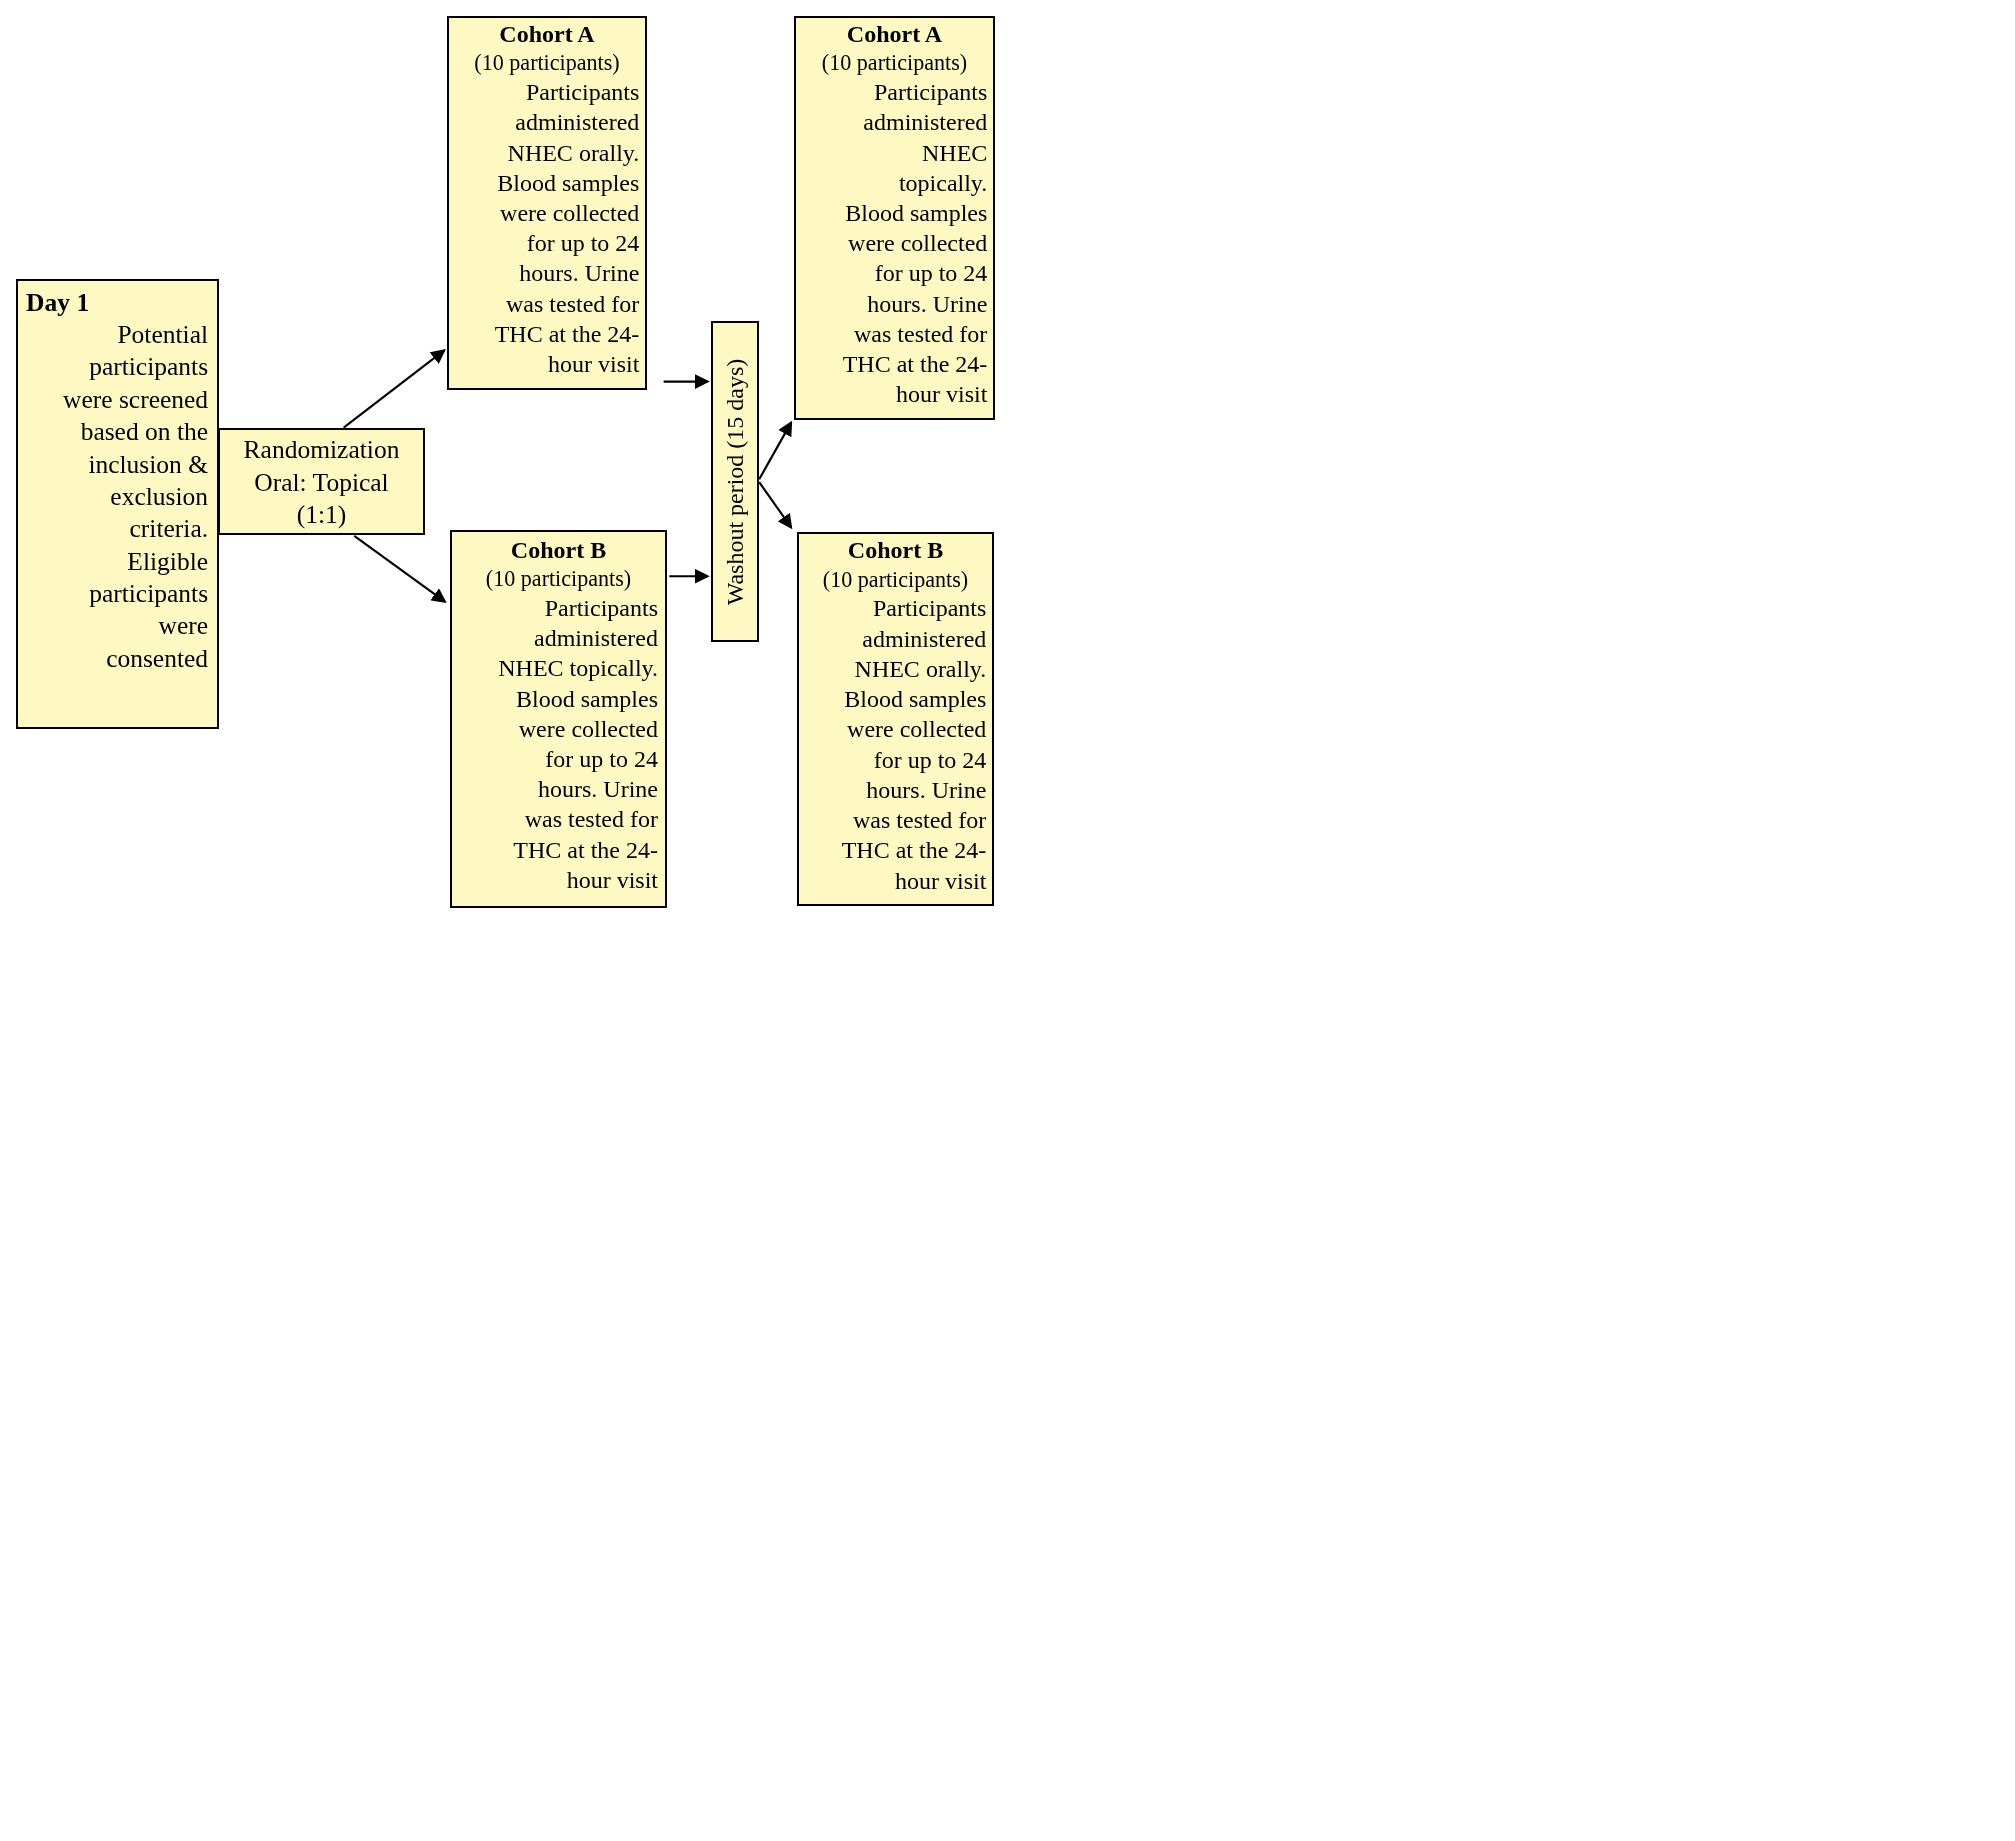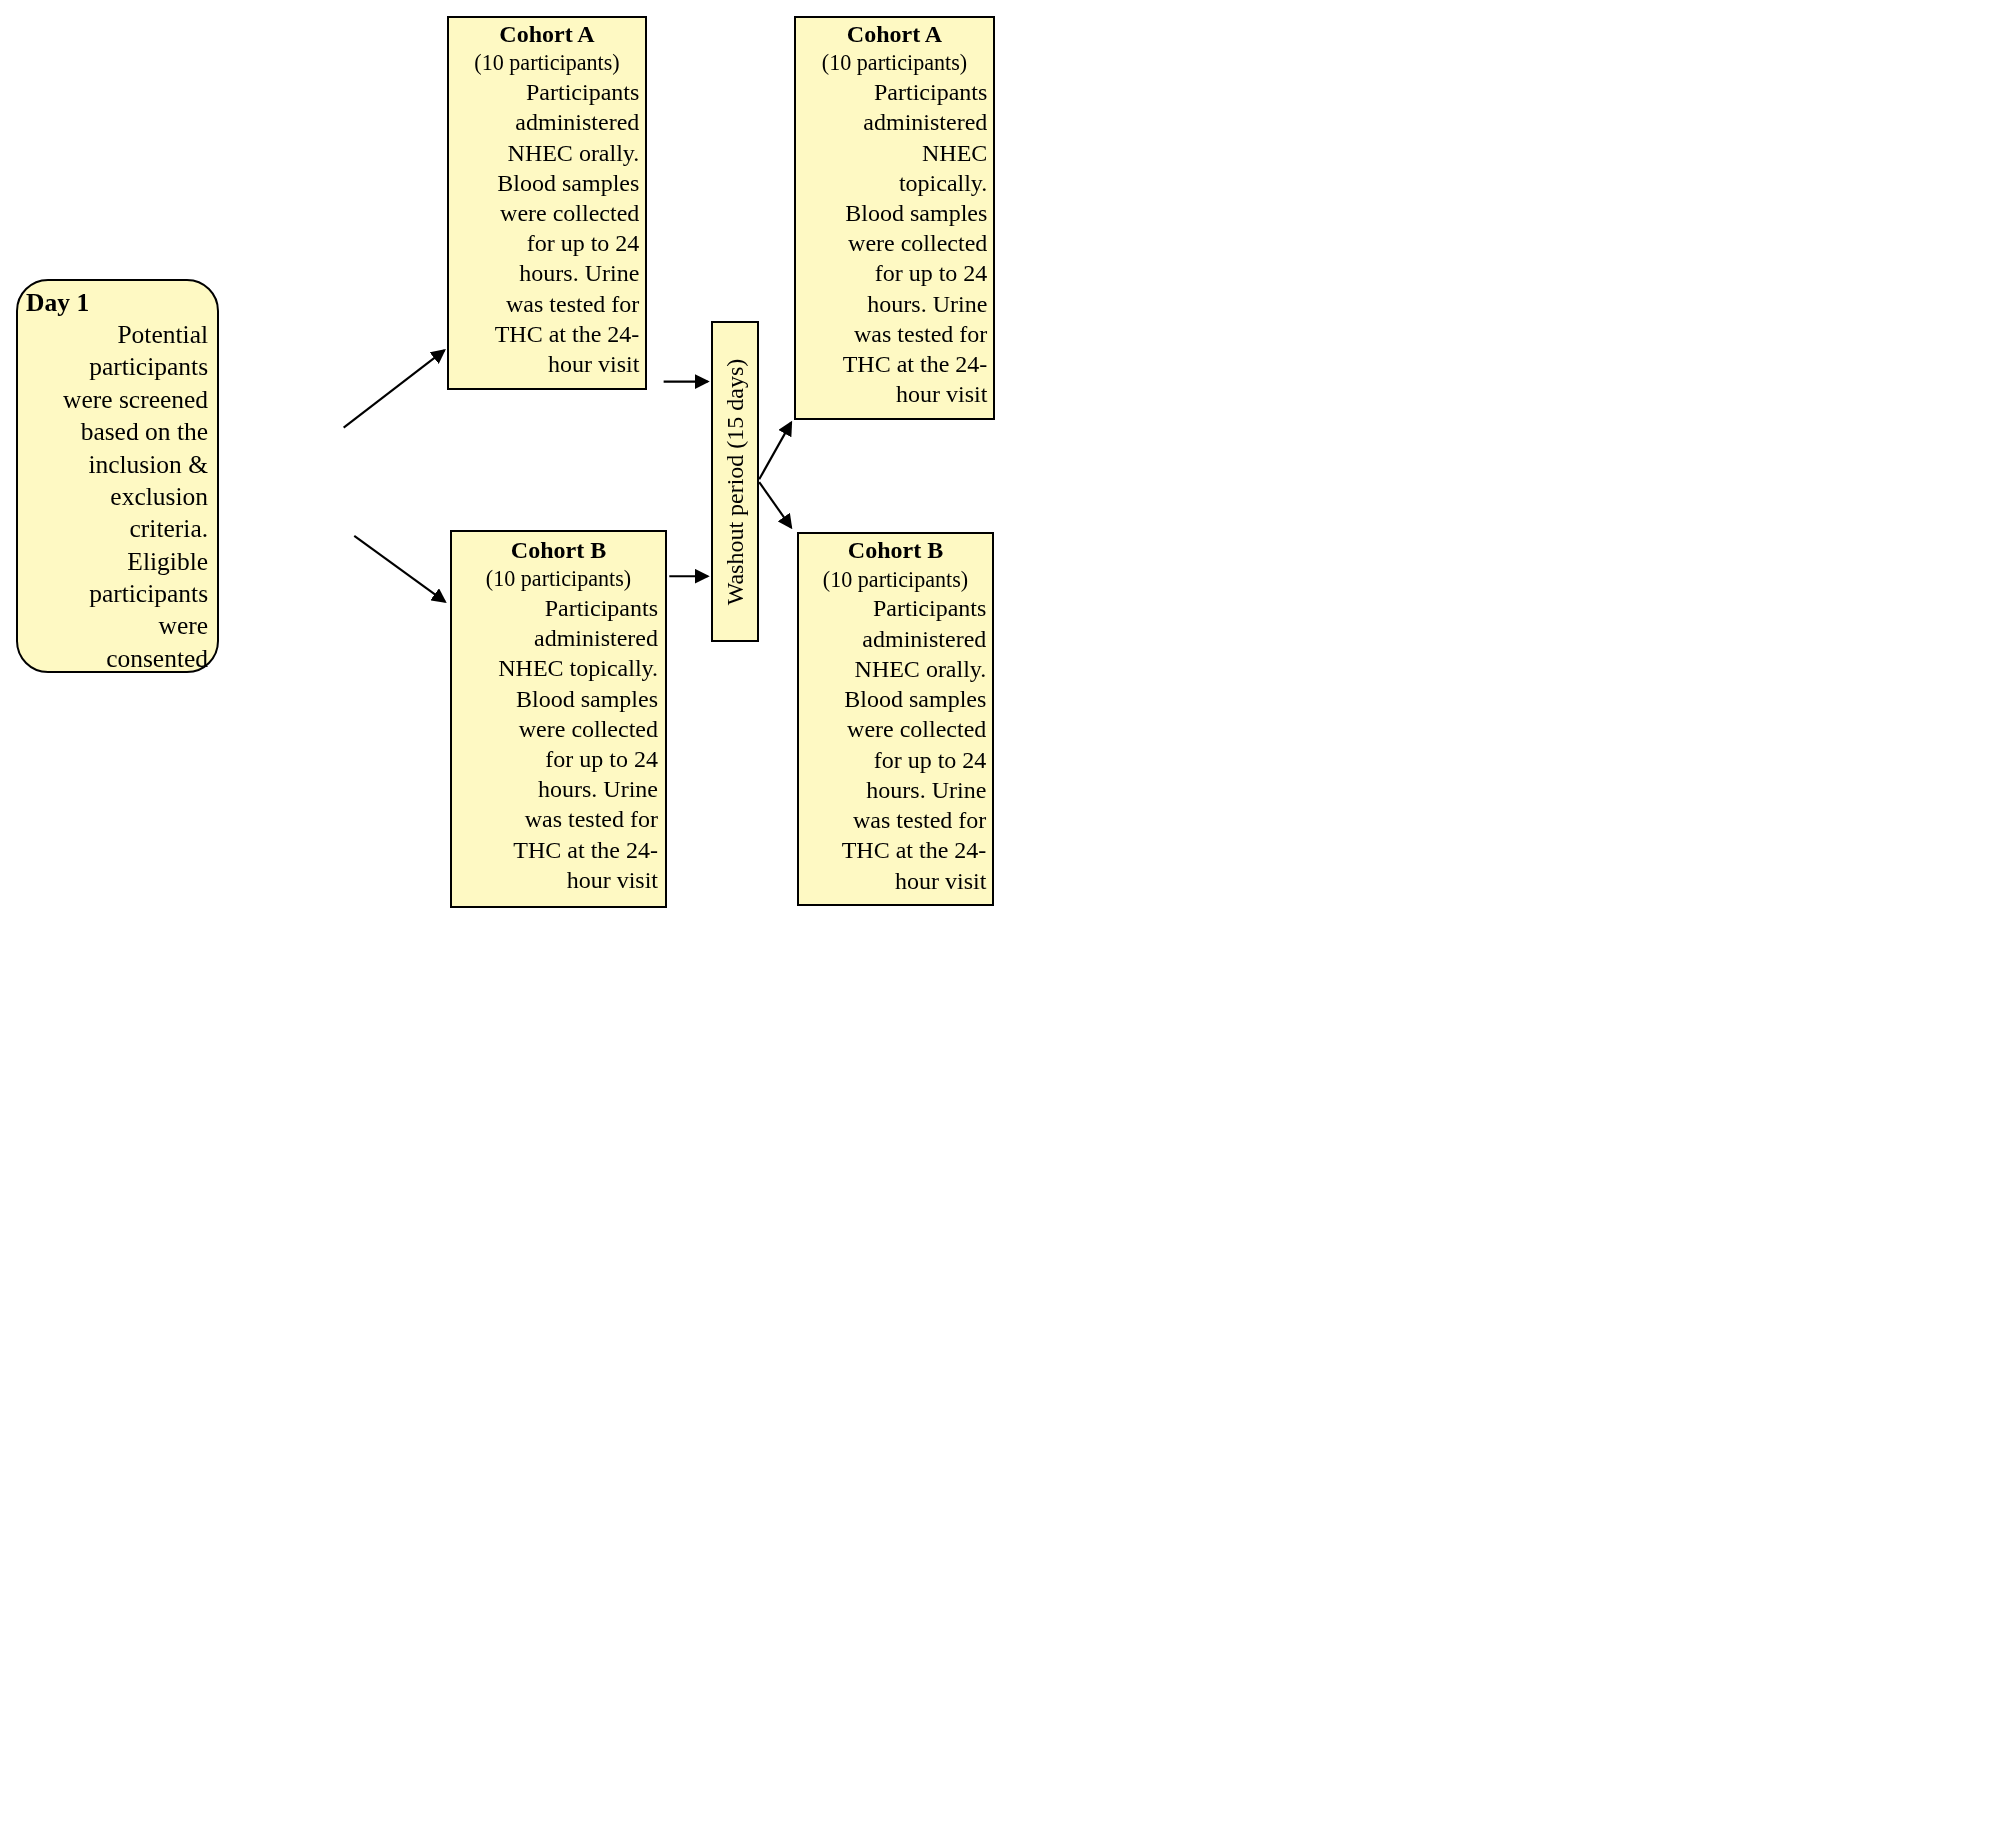--- a/index.html
+++ b/index.html
@@ -29,24 +29,23 @@
   .box .subtitle {
     text-align: center;
     font-size: 0.92em;
   }
   .box .body {
     text-align: right;
     white-space: pre-line;
   }
   
   #day1 {
-    left: 15.6px; top: 279px; width: 203px; height: 394px;
+    left: 15.6px; top: 279px; width: 203px; height: 450px;
     font-size: 25.5px; line-height: 1.27;
     padding: 5.7px 8.5px;
-    border-radius: 32px;
   }
   #day1 .title { text-align: left; }
   #day1 .body { white-space: pre-line; }
   
   #randomization {
     left: 218px; top: 428px; width: 207px; height: 107px;
     font-size: 25.5px; line-height: 1.27;
     text-align: center;
     padding-top: 4.2px;
   }
@@ -113,20 +112,25 @@
 based on the
 inclusion &amp;
 exclusion
 criteria.
 Eligible
 participants
 were
 consented</div>
   </div>
 
+  <div class="box" id="randomization">
+    <div class="body">Randomization
+Oral: Topical
+(1:1)</div>
+  </div>
 
   <div class="box" id="cohortAOral">
     <div class="title">Cohort A</div>
     <div class="subtitle">(10 participants)</div>
     <div class="body">Participants
 administered
 NHEC orally.
 Blood samples
 were collected
 for up to 24

